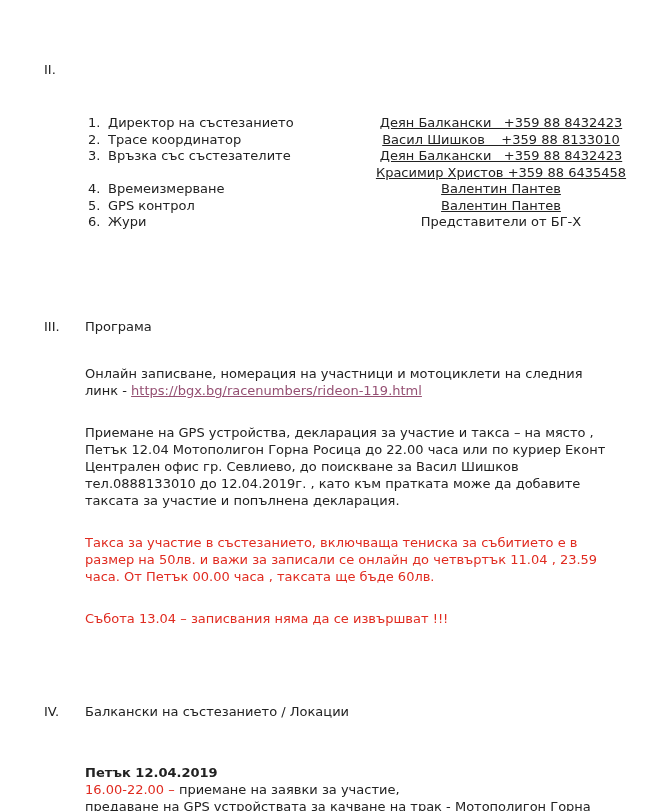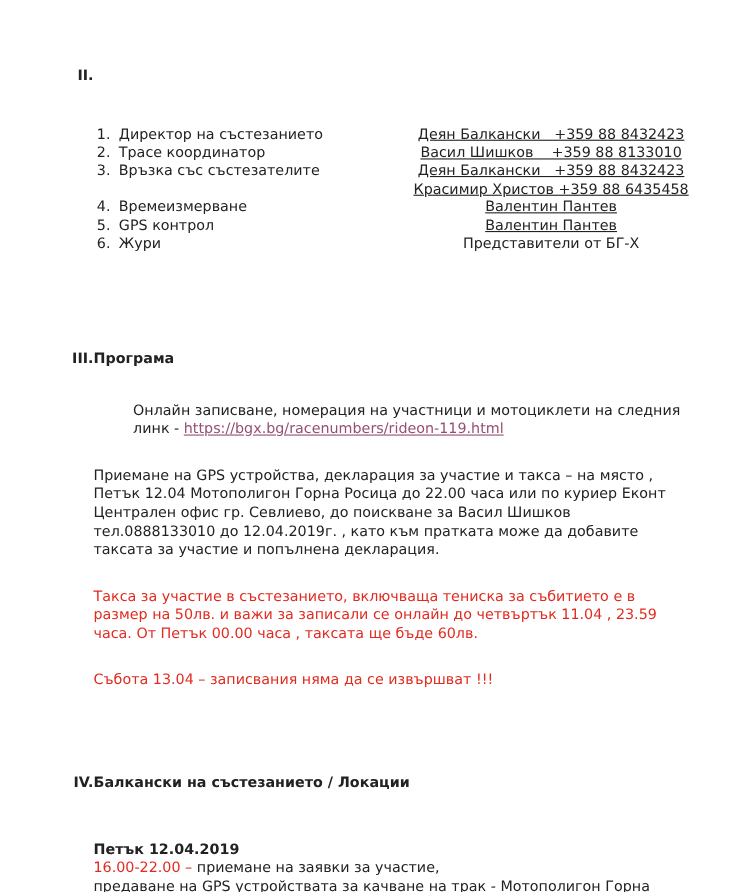--- a/index.html
+++ b/index.html
@@ -4,34 +4,34 @@
 <style>
   html,body{margin:0;padding:0;background:#ffffff;}
   body{
     width:668px;height:811px;overflow:hidden;
     font-family:"DejaVu Sans","Liberation Sans",sans-serif;
     font-size:13px;color:var(--body-c,#222222);
     -webkit-font-smoothing:antialiased;
   }
   .page{padding:31px 6px 0 44px;}
   .sec{white-space:pre;}
-  .sec-head{display:flex;font-weight:bold;line-height:17px;text-align:right;}
+  .sec-head{display:flex;font-weight:normal;line-height:17px;}
   .sec-num{width:41px;flex:0 0 41px;}
   .content{margin-left:41px;}
   
   .off-wrap{margin-top:7px;}
   .off-row{display:flex;line-height:16.5px;white-space:pre;}
   .off-num{flex:0 0 20px;margin-left:3px;}
   .off-role{flex:0 0 232px;}
   .off-vals{flex:1 1 auto;text-align:center;}
   .u{text-decoration:underline;}
   
   .line{line-height:17px;white-space:pre;}
   .para{margin-top:25px;}
-  .content > .para:first-child{margin-top:0;margin-left:36px;}
+  .content > .para:first-child{margin-top:0;}
   .red{color:var(--red-c,#e02b20);}
   .b{font-weight:bold;}
   a.link{color:var(--link-c,#954f72);text-decoration:underline;cursor:pointer;}
   #sec-registration{margin-top:27px;}
   #sec-program{margin-top:16px;}
   .block{margin-top:24px;}
   .blocks > .block:first-child{margin-top:14px;}
 </style>
 </head>
 <body>

